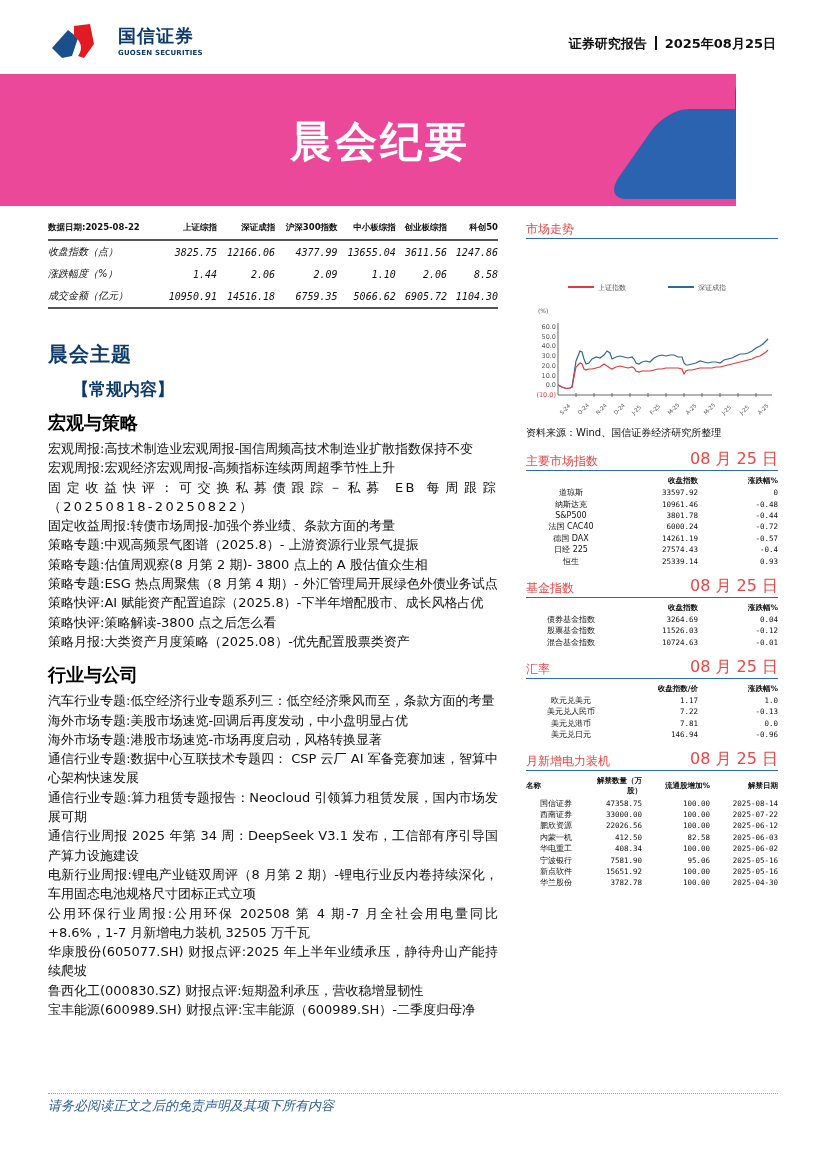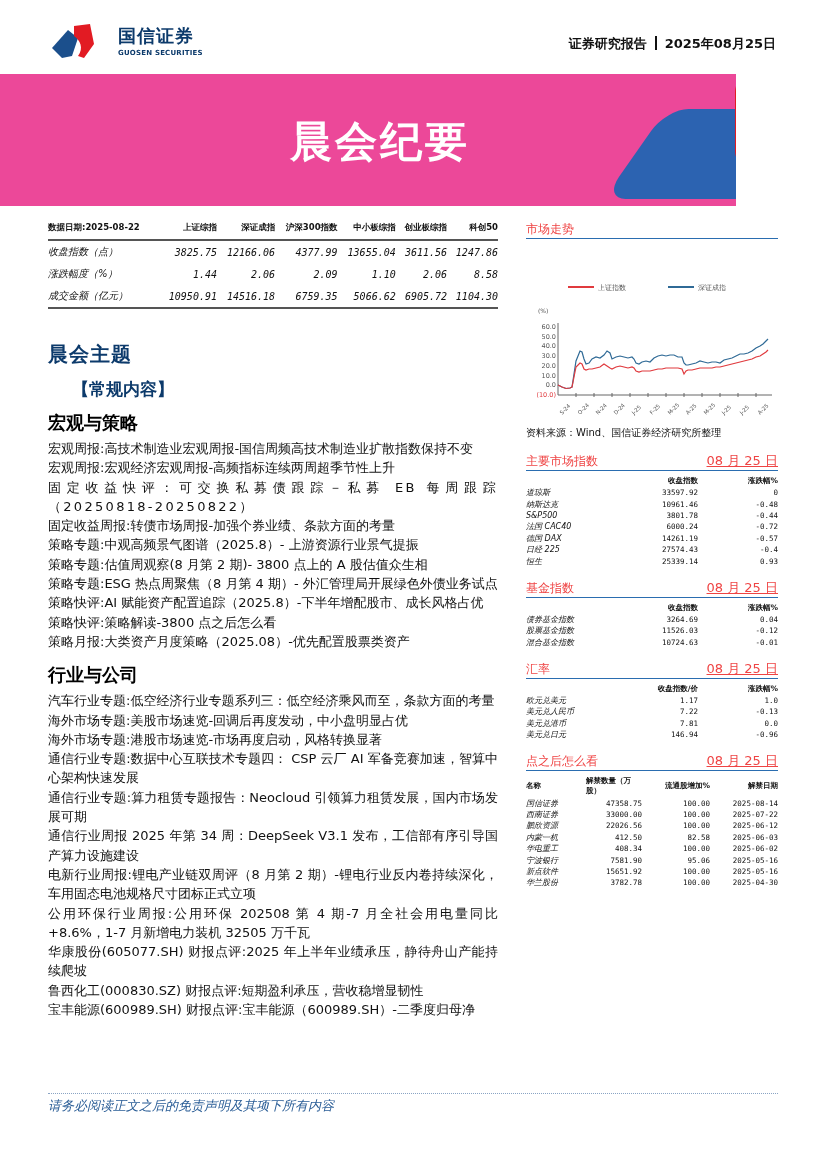--- a/index.html
+++ b/index.html
@@ -31,29 +31,29 @@
   table.idx tr:last-child td { border-bottom: 2px solid #555; }
 
   .h1 { margin-top: 32px; font-size: 20px; font-weight: bold; color: #0c3a6b; letter-spacing: 1px; }
   .h2 { margin-top: 10px; font-size: 17px; font-weight: bold; color: #0c3a6b; margin-left: 24px; }
   .h3 { margin-top: 10px; margin-bottom: 4px; font-size: 18px; font-weight: bold; color: #000000; }
   .item { font-size: 13px; line-height: 19.3px; color: #111; text-align: justify; }
 
   
   .right { position: absolute; left: 526px; top: 222px; width: 252px; }
   .sec-head { display: flex; justify-content: space-between; align-items: flex-end; border-bottom: 1px solid #2a6db0; height: 17px; font-size: 12px; color: #ef4444; }
-  .sec-head .date { font-size: 13px; text-decoration: underline; }
+  .sec-head .date { font-size: 16px; }
   .chart-box { position: relative; height: 185px; }
   .source { font-size: 10px; color: #111; margin-top: 2px; }
 
   table.mini { width: 252px; border-collapse: collapse; font-size: 8px; margin-top: 4px; }
   table.mini th { font-weight: bold; text-align: right; padding: 1px 0; font-size: 7.5px; }
   table.mini th:first-child { text-align: left; }
   table.mini td { text-align: right; padding: 0; height: 11.4px; font-family: "DejaVu Sans Mono", monospace; font-size: 7.5px; }
-  table.mini td:first-child { text-align: left; font-family: "DejaVu Sans", sans-serif; font-size: 8px; font-style: italic; }
+  table.mini td:first-child { text-align: center; font-family: "DejaVu Sans", sans-serif; font-size: 8px; }
   .gap { height: 14px; }
 
   
   .footer-line { position: absolute; left: 48px; top: 1093px; width: 730px; height: 0; border-top: 1px dotted #8aa4c4; }
   .footer-text { position: absolute; left: 48px; top: 1097px; font-size: 13px; font-style: italic; color: #2a5d96; }
 </style>
 </head>
 <body>
 
 <div class="top">
@@ -340,34 +340,34 @@
     <tr>
           <td>美元兑日元</td>
           <td>146.94</td>
           <td>-0.96</td>
         </tr>
   </tbody>
     </table>
 
   <div class="gap"></div>
   <div class="sec-head">
-    <span>点之后怎么看</span>
+    <span>月新增电力装机</span>
     <span class="date">08 月 25 日</span>
   </div>
   <table class="mini">
     <colgroup>
         <col style="width:60px">
         <col style="width:56px">
         <col style="width:68px">
         <col>
       </colgroup>
     <tbody>
         <tr>
       <th>名称</th>
-      <th style="text-align:left;white-space:normal;line-height:10px;margin-top:12px;">解禁数量（万股）</th>
+      <th style="text-align:right;white-space:normal;line-height:10px;margin-top:12px;">解禁数量（万股）</th>
       <th>流通股增加%</th>
       <th>解禁日期</th>
     </tr>
     <tr>
           <td>国信证券</td>
           <td>47358.75</td>
           <td>100.00</td>
           <td>2025-08-14</td>
         </tr>
     <tr>

